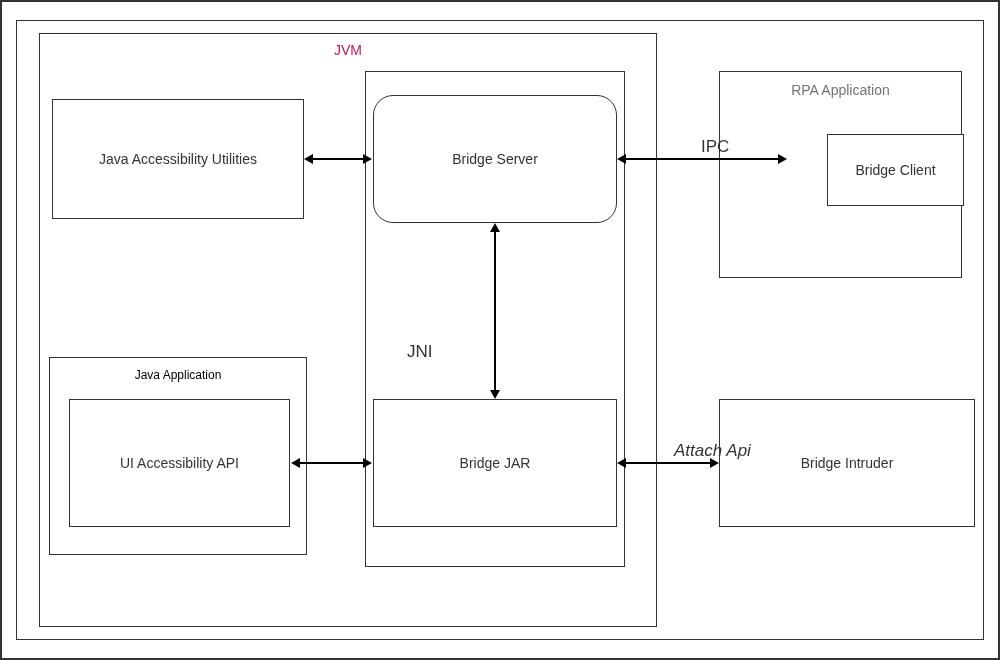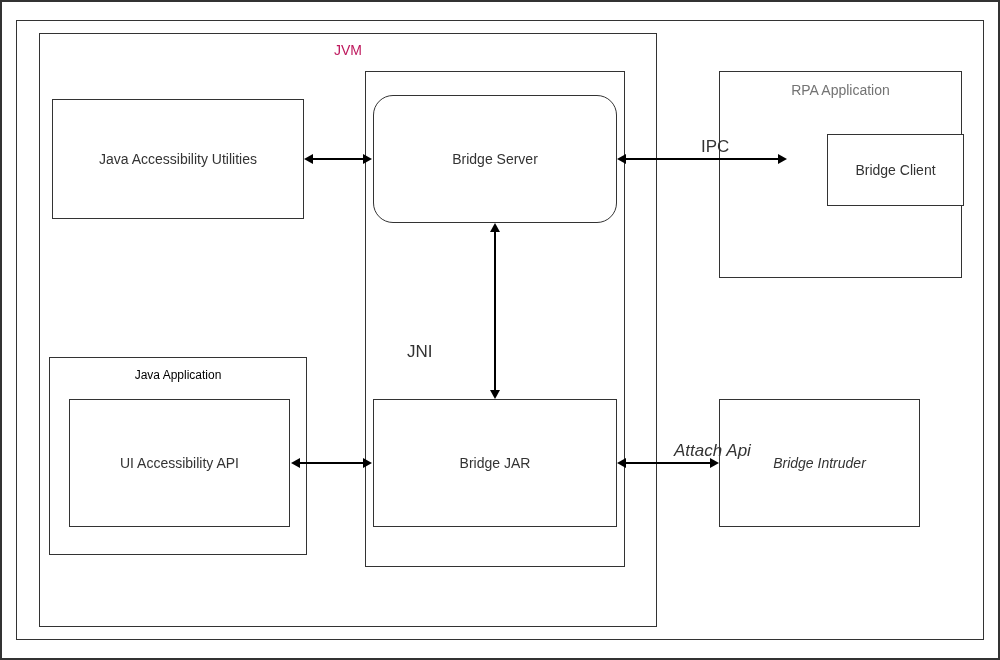--- a/index.html
+++ b/index.html
@@ -117,23 +117,22 @@
   .bridge-client {
     left: 770px;
     top: 113px;
     width: 137px;
     height: 72px;
     margin-left: 40px;
   }
   .bridge-intruder {
     left: 702px;
     top: 378px;
-    width: 201px;
-    height: 128px;
-    font-style: italic;
+    width: 256px;
+    height: 128px;
   }
   .arrow-line {
     position: absolute;
     background: #000;
   }
   .arrow-h {
     height: 1.5px;
   }
   .arrow-v {
     width: 1.5px;

